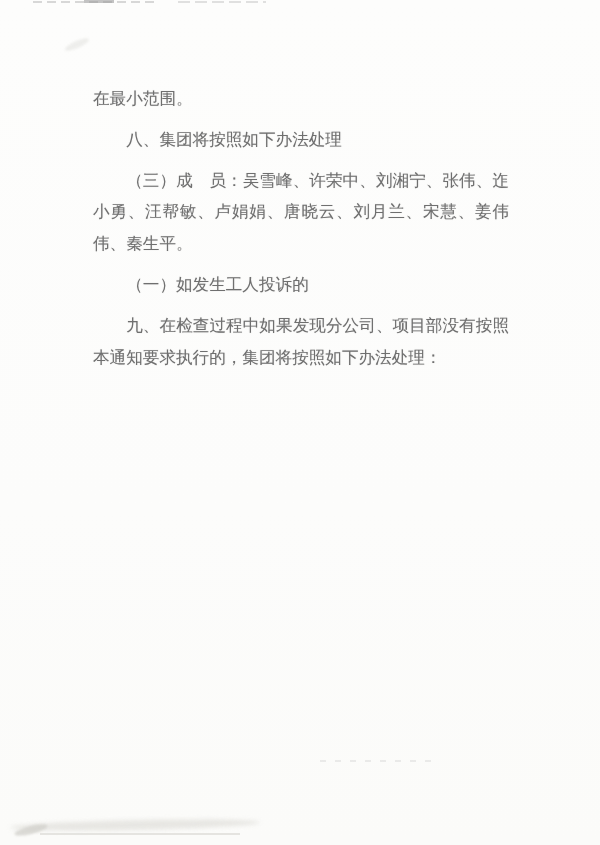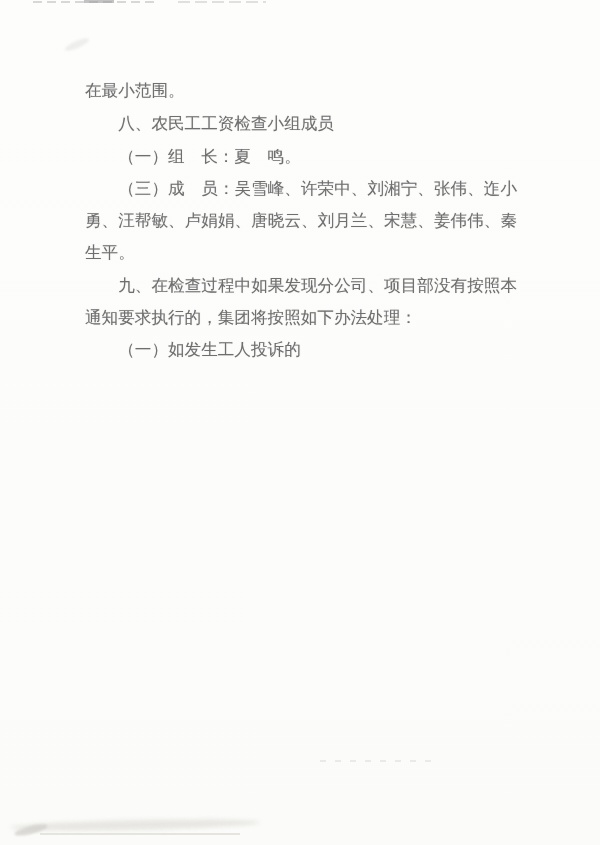--- a/index.html
+++ b/index.html
@@ -22,21 +22,21 @@
     width: 434px;
     font-family: "Liberation Serif", "DejaVu Serif", serif;
     font-size: 16.6px;
     line-height: 31.8px;
     color: #6f6f6f;
     text-align: justify;
     text-justify: inter-ideograph;
     text-shadow: 0 0 1px rgba(120,120,120,0.35);
   }
   .para {
-    margin: 1px;
+    margin: 9px;
     padding: 0;
     font-family: Liberation Serif, serif;
   }
   .para.indent {
     text-indent: 2em;
   }
   
   .artifact {
     position: absolute;
     pointer-events: none;
@@ -97,25 +97,24 @@
 
 <div class="page">
 
   <div class="artifact art-top-line-1"></div>
   <div class="artifact art-top-line-dark"></div>
   <div class="artifact art-top-line-2"></div>
   <div class="artifact art-smudge-mid"></div>
 
   <div class="textblock">
     <p class="para">在最小范围。</p>
-    <p class="para indent">八、农民工工资检查小组成员</p>
-    <p class="para indent">（一）组　长：夏　鸣。</p>
+    <p class="para indent">八、集团将按照如下办法处理</p>
     <p class="para indent">（三）成　员：吴雪峰、许荣中、刘湘宁、张伟、迮小勇、汪帮敏、卢娟娟、唐晓云、刘月兰、宋慧、姜伟伟、秦生平。</p>
+    <p class="para indent">（一）如发生工人投诉的</p>
     <p class="para indent">九、在检查过程中如果发现分公司、项目部没有按照本通知要求执行的，集团将按照如下办法处理：</p>
-    <p class="para indent">（一）如发生工人投诉的</p>
   </div>
 
   <div class="artifact art-specks-right"></div>
   <div class="artifact art-bottom-smear"></div>
   <div class="artifact art-bottom-core"></div>
   <div class="artifact art-bottom-line"></div>
 
 </div>
 
 </body></html>

